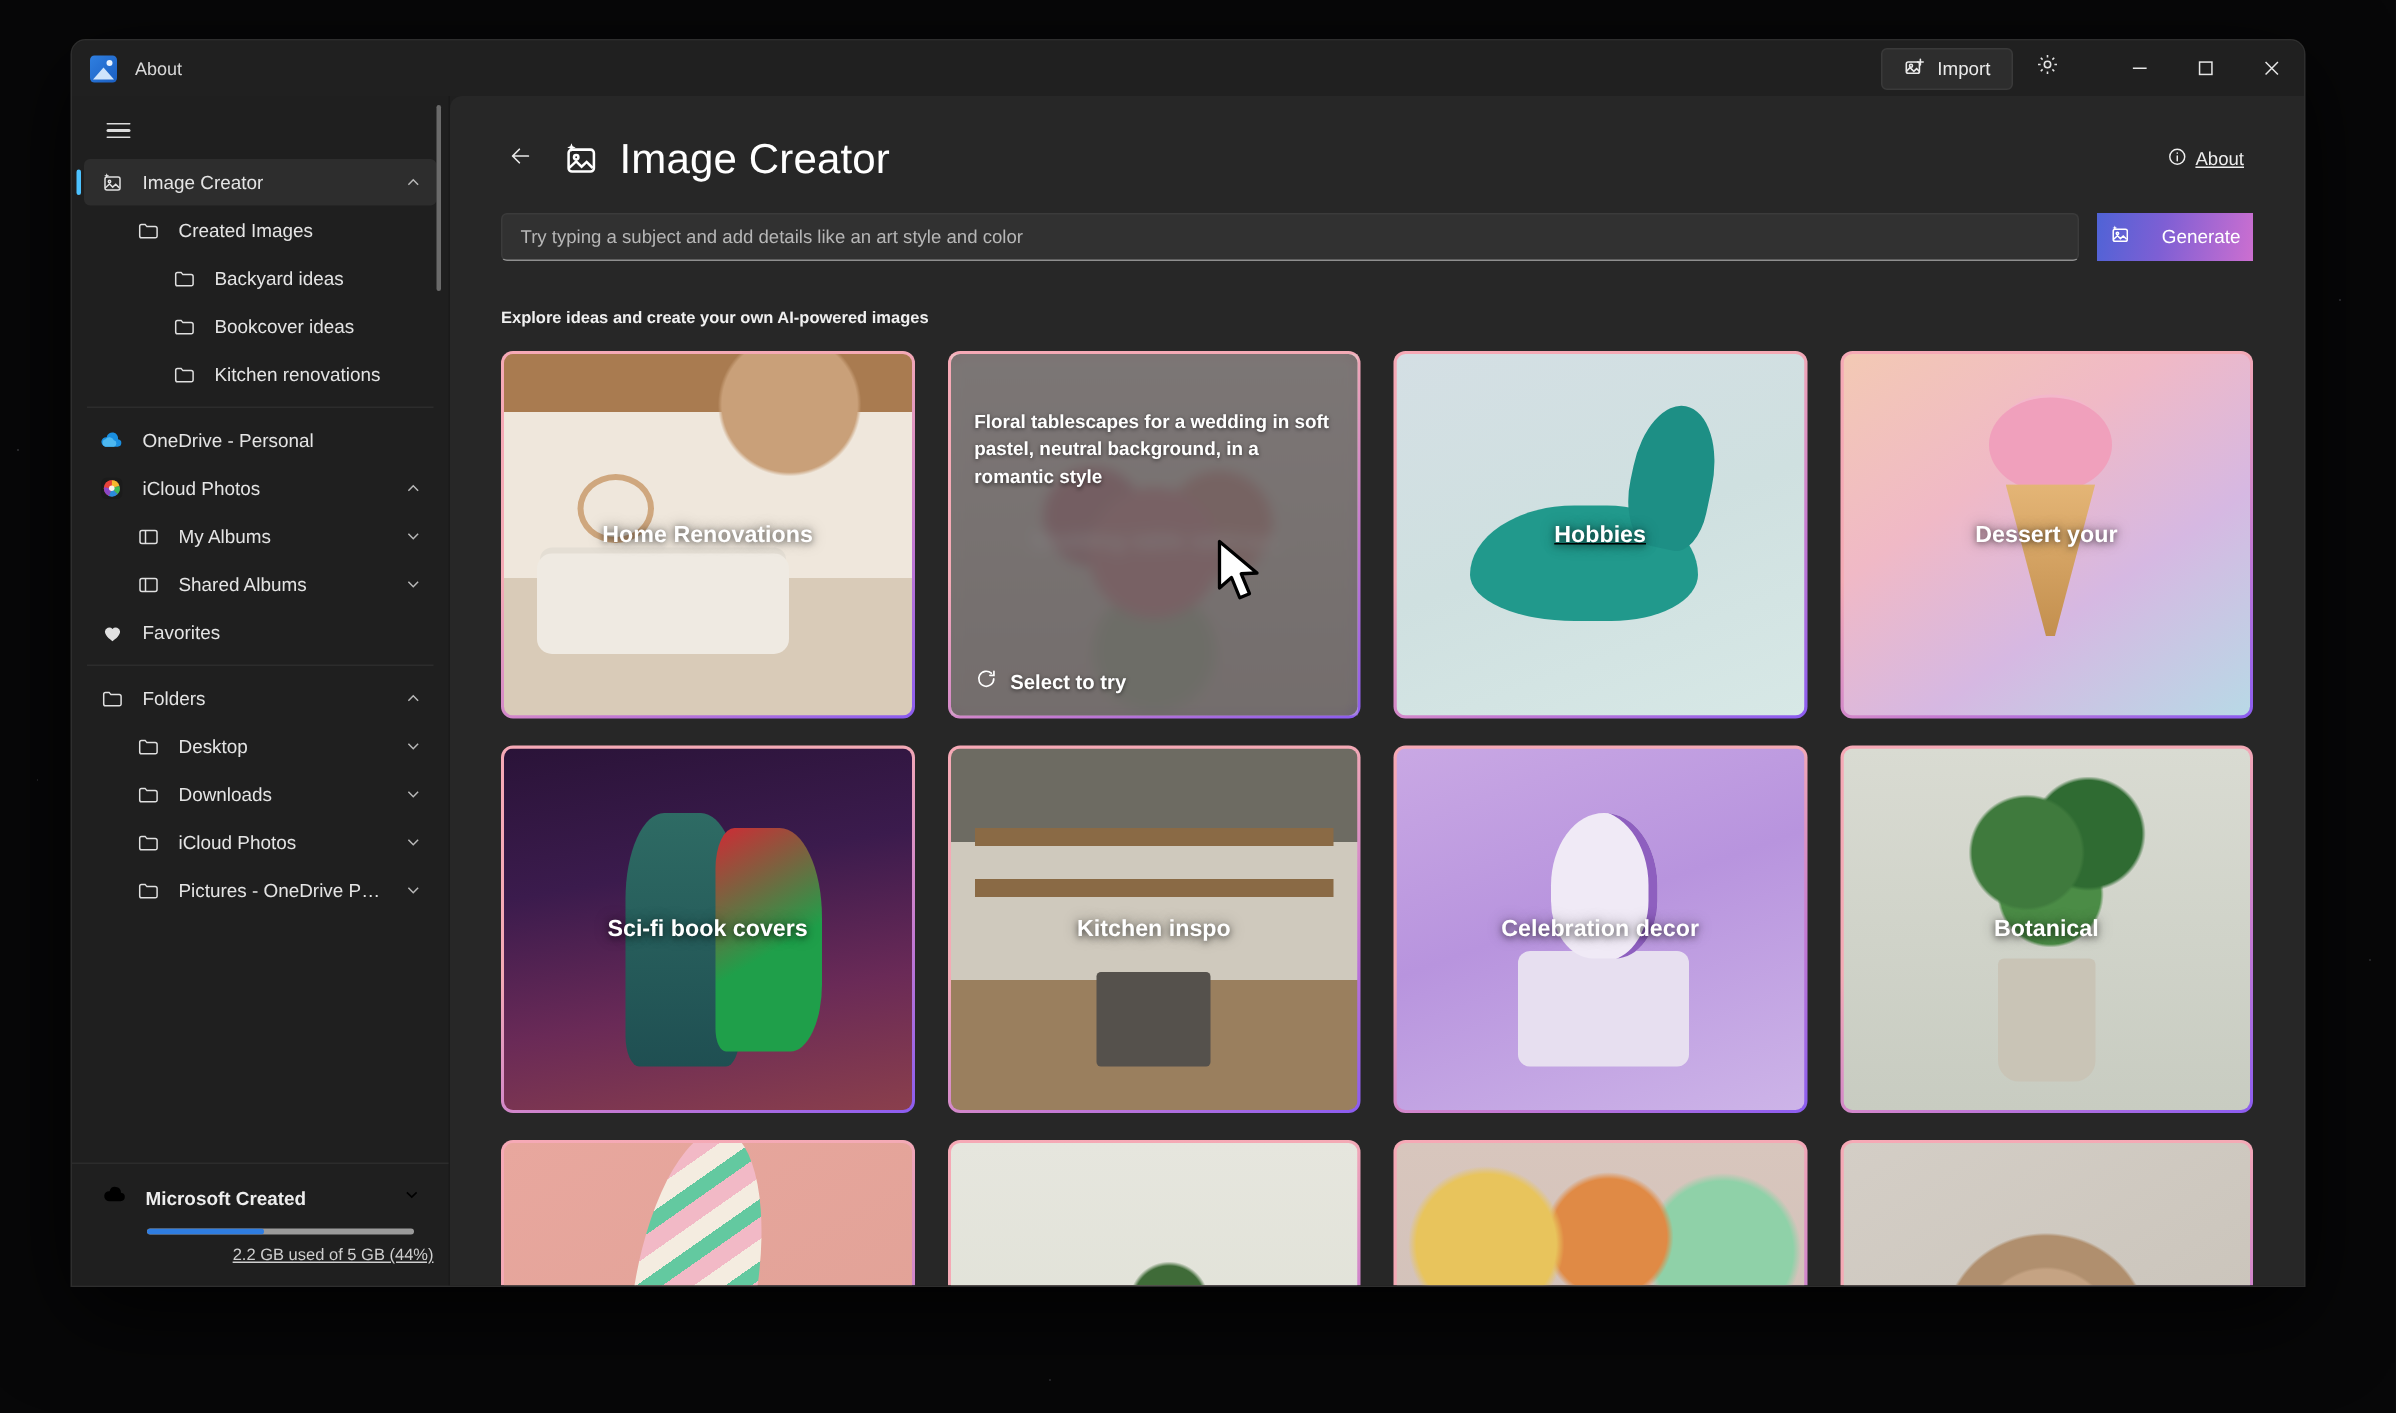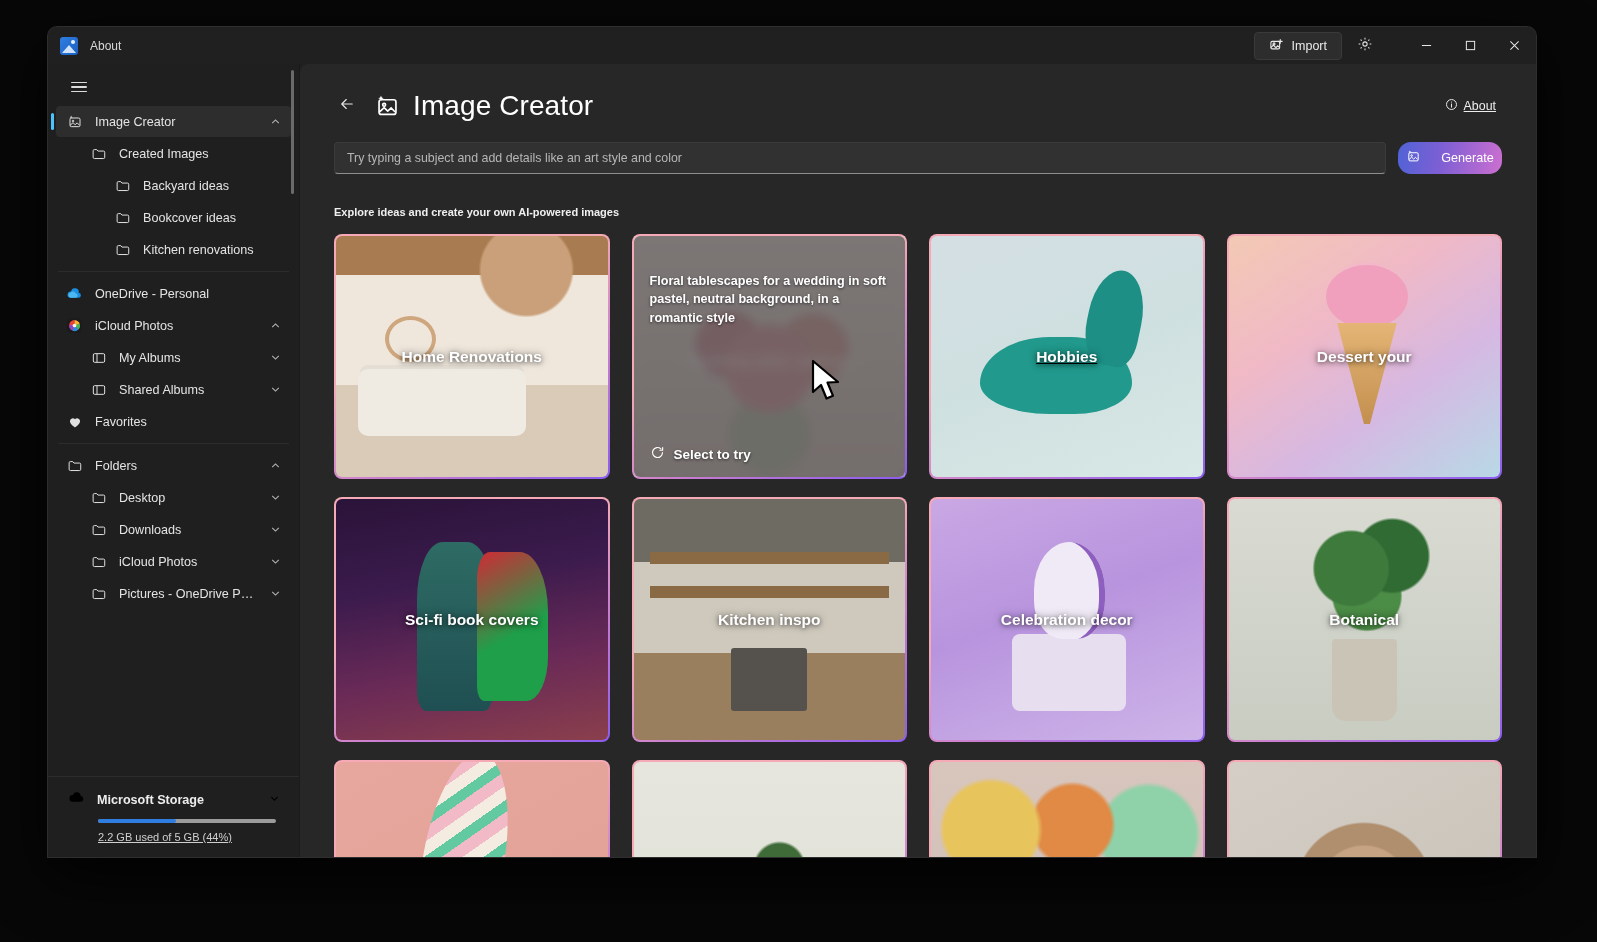--- a/index.html
+++ b/index.html
@@ -121,21 +121,21 @@
   }
   .st-row { display:flex; align-items:center; gap:12px; padding:0 8px 0 10px; }
   .st-title { font-size:12.6px; color:#ededed; font-weight:bold; flex:1 1 auto;}
   .st-bar {
     height:4px; background:#9b9b9b; border-radius:3px; margin:9px 0 0 40px; width:178px;
     overflow:hidden;
   }
   .st-fill { height:100%; background:#2f7de1; border-radius:3px; }
   .st-caption {
     margin:8px 0 0 40px; font-size:11px; color:#cfcfcf;
-    text-decoration:underline; cursor:pointer;
+    text-decoration:underline; cursor:pointer;text-align:right;
   }
 
   
   .main {
     flex:1 1 auto; min-width:0;
     background:#272727;
     border-top-left-radius:8px;
     display:flex; flex-direction:column;
     overflow:hidden;
     position:relative;
@@ -155,21 +155,21 @@
     flex:1 1 auto; height:32px; background:#313131;
     border:1px solid #3b3b3b; border-bottom:1.6px solid #8f8f8f;
     border-radius:4px; display:flex; align-items:center; padding:0 12px;
   }
   .prompt-box input {
     width:100%; background:transparent; border:0; outline:0;
     color:#e8e8e8; font-size:12.4px; font-family:inherit;
   }
   .prompt-box input::placeholder { color:#b6b6b6; }
   .gen-btn {
-    flex:0 0 auto; width:104px; height:32px; border-radius:13px;
+    flex:0 0 auto; width:104px; height:32px; border-radius:0;
     background:linear-gradient(100deg,#4f63d6 0%,#7e5fd4 42%,#cc6fd0 100%);
     display:flex;align-items:center;justify-content:center;gap:20px;
     color:#ffffff;font-size:12.6px;cursor:pointer;border:none;
     font-family:inherit;
   }
 
   .explore {
     margin:32px 34px 0 34px; font-size:11px; color:#f0f0f0; font-weight:bold;
     flex:0 0 auto;
   }
@@ -581,21 +581,21 @@
         <div class="sb-thumb"></div>
       </div>
 
       <div class="storage">
         <div class="st-row">
           <span class="ico">
             <svg width="17" height="17" viewBox="0 0 24 24" fill="currentColor">
                 <path d="M6.5 18h11a4 4 0 0 0 .4-7.98A5.5 5.5 0 0 0 7.1 8.6 4.2 4.2 0 0 0 6.5 18z"></path>
               </svg>
           </span>
-          <span class="st-title">Microsoft Storage</span>
+          <span class="st-title">Microsoft Created</span>
           <span class="chev">
             <svg width="13" height="13" viewBox="0 0 24 24" fill="none" stroke="currentColor" stroke-width="2">
                 <path d="M6 9l6 6 6-6"></path>
               </svg>
           </span>
         </div>
         <div class="st-bar">
           <div class="st-fill" id="storage-fill" style="width: 44%; background: rgb(47, 125, 225);"></div>
         </div>
         <div class="st-caption">2.2 GB used of 5 GB (44%)</div>

